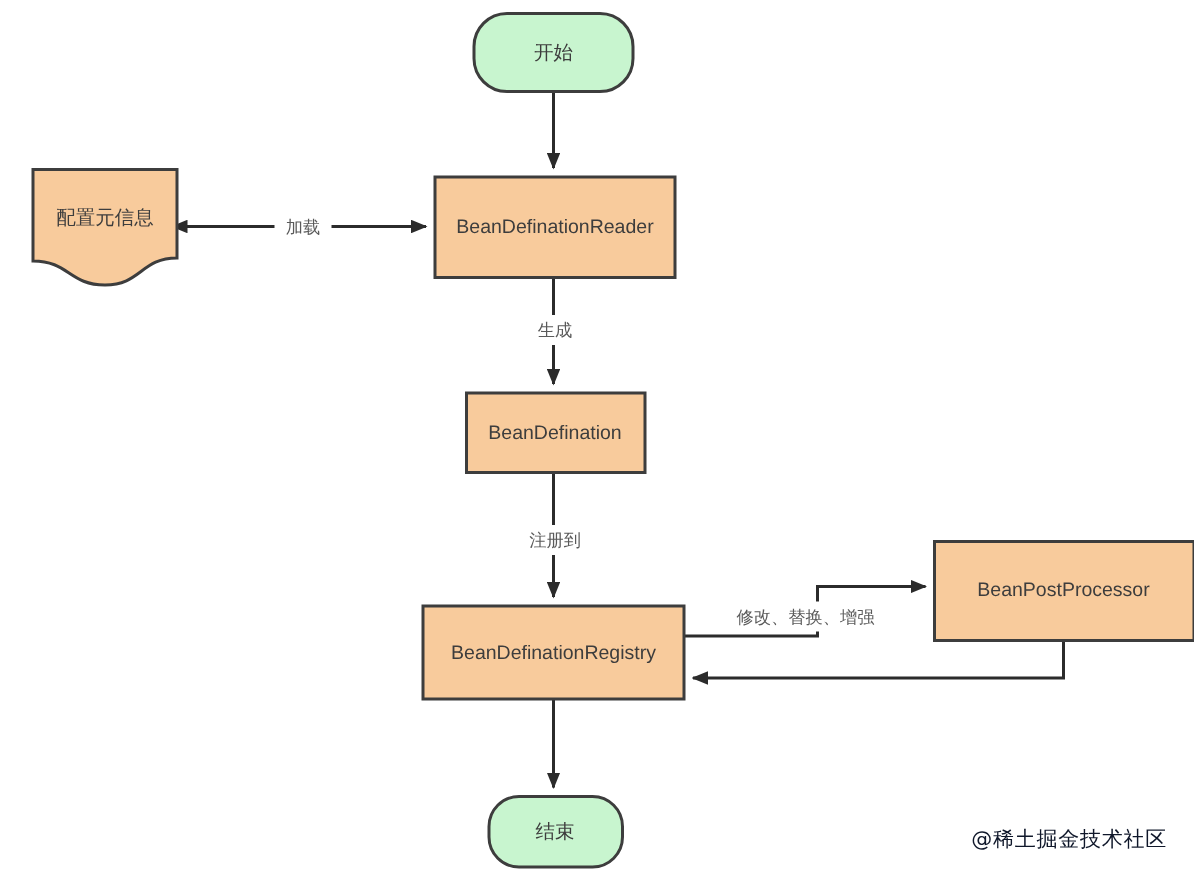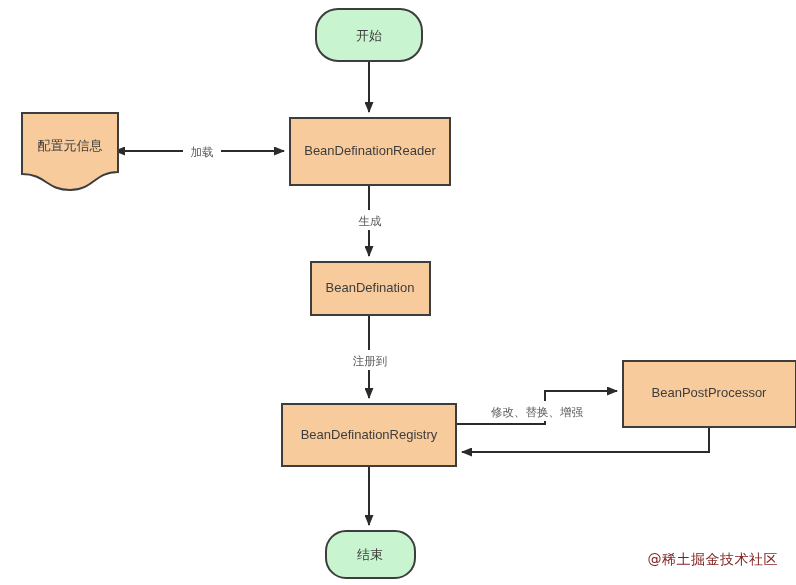--- a/index.html
+++ b/index.html
@@ -46,21 +46,21 @@
     font-family: "DejaVu Sans", "Liberation Sans", sans-serif;
   }
   .edge-label-bg {
     fill: #ffffff;
   }
   .watermark {
     position: absolute;
     right: 18px;
     bottom: 16px;
     font-size: 14px;
-    color: #7f1d1d;
+    color: #0f172a;
     letter-spacing: 0.5px;
     font-family: "DejaVu Sans", "Liberation Sans", sans-serif;
     white-space: nowrap;
     user-select: none;
   }
 </style>
 </head>
 <body>
 
 <div id="canvas">

